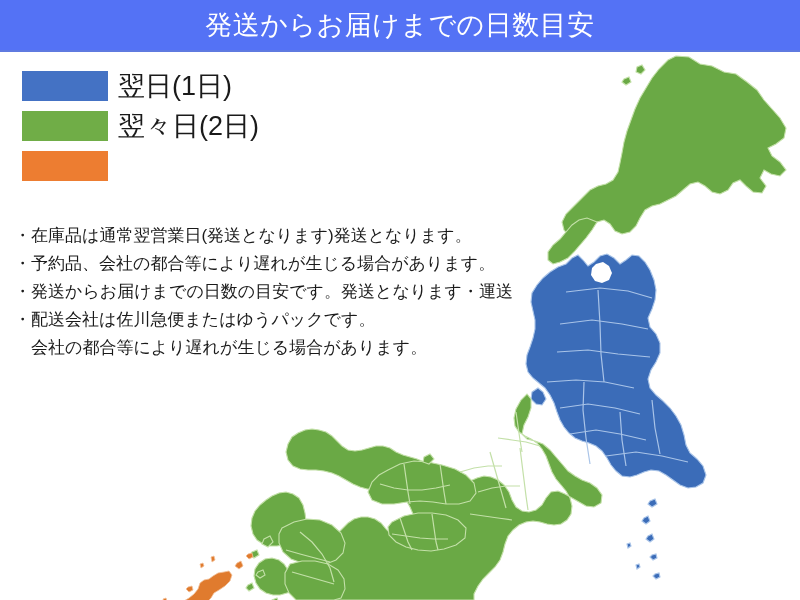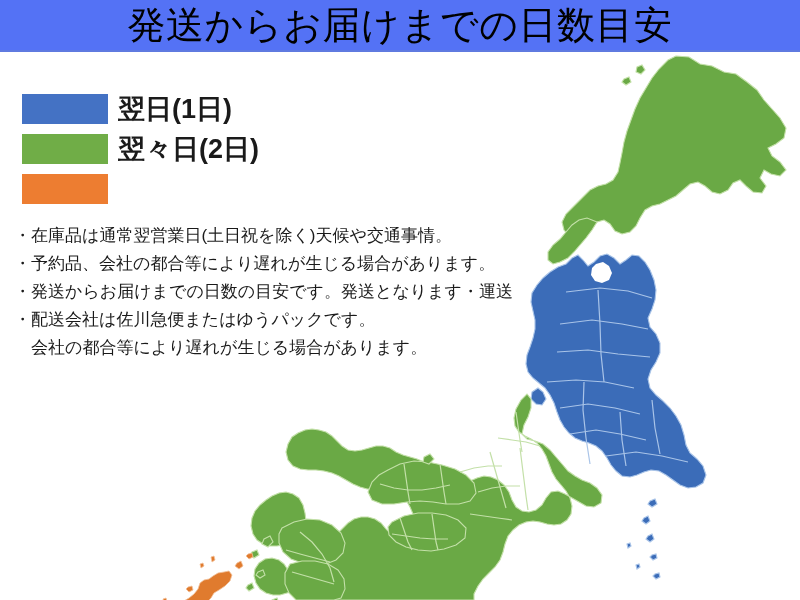--- a/index.html
+++ b/index.html
@@ -23,35 +23,34 @@
     width: 800px;
     height: 52px;
     background: #5472f5;
     box-sizing: border-box;
     display: flex;
     align-items: center;
     justify-content: center;
     border-bottom: 2px solid #5f7ae0;
   }
   #title-text {
-    color: #000000;
-    font-size: 38px;
+    color: #ffffff;
+    font-size: 27px;
     line-height: 1;
     letter-spacing: 0.5px;
     font-weight: 400;
     white-space: nowrap;
   }
 
   
   #legend {
     position: absolute;
     left: 22px;
-    top: 90px;
+    top: 67px;
     width: 300px;
-    font-weight: bold;
   }
   .legend-row {
     display: flex;
     align-items: center;
     height: 38px;
     margin-bottom: 2px;
   }
   .legend-swatch {
     width: 86px;
     height: 30px;
@@ -310,18 +309,18 @@
   <div class="legend-row">
     <div class="legend-swatch" style="background:#70AD47"></div>
     <div class="legend-label">翌々日(2日)</div>
   </div>
   <div class="legend-row">
     <div class="legend-swatch" style="background:#ED7D31"></div>
   </div>
 </div>
 
 <div id="notes">
-  <div class="note-line">・在庫品は通常翌営業日(土日祝を除く)天候や交通事情。</div>
+  <div class="note-line">・在庫品は通常翌営業日(発送となります)発送となります。</div>
   <div class="note-line">・予約品、会社の都合等により遅れが生じる場合があります。</div>
   <div class="note-line">・発送からお届けまでの日数の目安です。発送となります・運送</div>
   <div class="note-line">・配送会社は佐川急便またはゆうパックです。</div>
   <div class="note-line indent">会社の都合等により遅れが生じる場合があります。</div>
 </div>
 
 </body></html>

